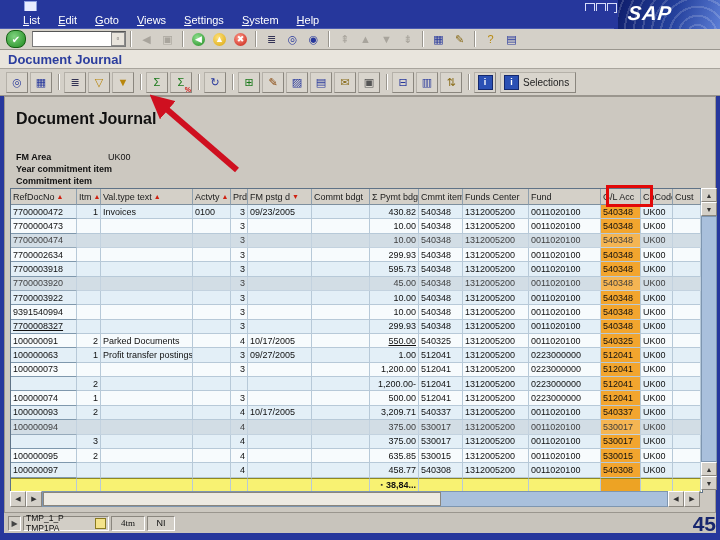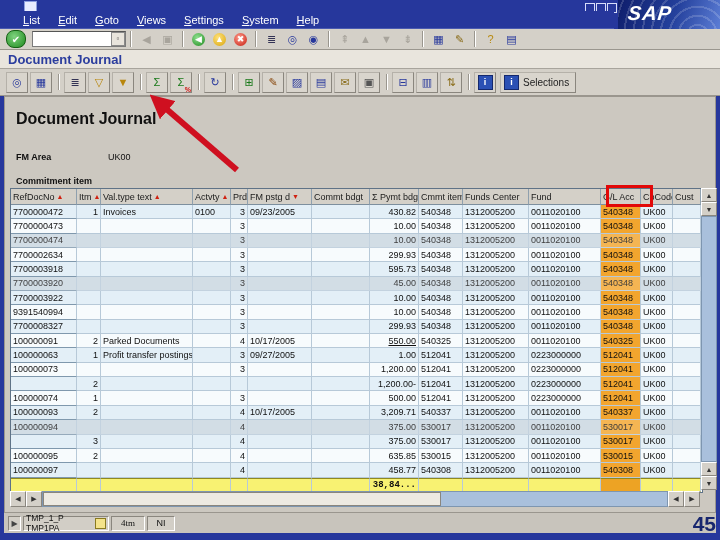--- a/index.html
+++ b/index.html
@@ -266,20 +266,22 @@
     </span>
   </div>
 
   <div class="abs" id="content"></div>
 
   <div class="abs" id="report-title">Document Journal</div>
   <div class="abs" style="left:16px;top:146px;">
     <span class="fld-label">FM Area</span></div>
   <div class="abs" style="left:108px;top:146px;">
     <span class="fld-value">UK00</span></div>
+  <div class="abs" style="left:16px;top:158px;">
+    <span class="fld-label">Year commitment item</span></div>
   <div class="abs" style="left:16px;top:170px;">
     <span class="fld-label">Commitment item</span></div>
 
 
   <div class="abs" id="grid">
     <div class="tr" id="grid-head" style="height:16px;">
         <div class="th" style="width: 66px;">
           <span>RefDocNo</span>
           <span class="sortmark">▲</span>
         </div>
@@ -450,21 +452,21 @@
           <div class="td ralign" style="width: 58px;"></div>
           <div class="td ralign" style="width: 49px;">10.00</div>
           <div class="td" style="width: 44px;">540348</div>
           <div class="td" style="width: 66px;">1312005200</div>
           <div class="td" style="width: 72px;">0011020100</div>
           <div class="td hlcell" style="width: 40px;">540348</div>
           <div class="td" style="width: 32px;">UK00</div>
           <div class="td" style="width: 28px;"></div>
         </div>
         <div class="tr rowA">
-          <div class="td first" style="width: 66px;">7700008327</div>
+          <div class="td first" style="width: 66px; text-decoration: underline;">7700008327</div>
           <div class="td ralign" style="width: 24px;"></div>
           <div class="td" style="width: 92px;"></div>
           <div class="td" style="width: 38px;"></div>
           <div class="td ralign" style="width: 17px;">3</div>
           <div class="td" style="width: 64px;"></div>
           <div class="td ralign" style="width: 58px;"></div>
           <div class="td ralign" style="width: 49px;">299.93</div>
           <div class="td" style="width: 44px;">540348</div>
           <div class="td" style="width: 66px;">1312005200</div>
           <div class="td" style="width: 72px;">0011020100</div>
@@ -634,21 +636,21 @@
         </div>
       </div>
     <div class="tr" id="total-row" style="height:14px;">
         <div class="td" style="width: 66px;"></div>
         <div class="td ralign" style="width: 24px;"></div>
         <div class="td" style="width: 92px;"></div>
         <div class="td" style="width: 38px;"></div>
         <div class="td ralign" style="width: 17px;"></div>
         <div class="td" style="width: 64px;"></div>
         <div class="td ralign" style="width: 58px;"></div>
-        <div class="td ralign" style="width: 49px; font-family: Liberation Mono, monospace;">
+        <div class="td ralign" style="width: 49px;">
           <span class="tmark">▪</span>
           <span>38,84...</span>
         </div>
         <div class="td" style="width: 44px;"></div>
         <div class="td" style="width: 66px;"></div>
         <div class="td" style="width: 72px;"></div>
         <div class="td hlcell" style="width: 40px;"></div>
         <div class="td" style="width: 32px;"></div>
         <div class="td" style="width: 28px;"></div>
       </div>

